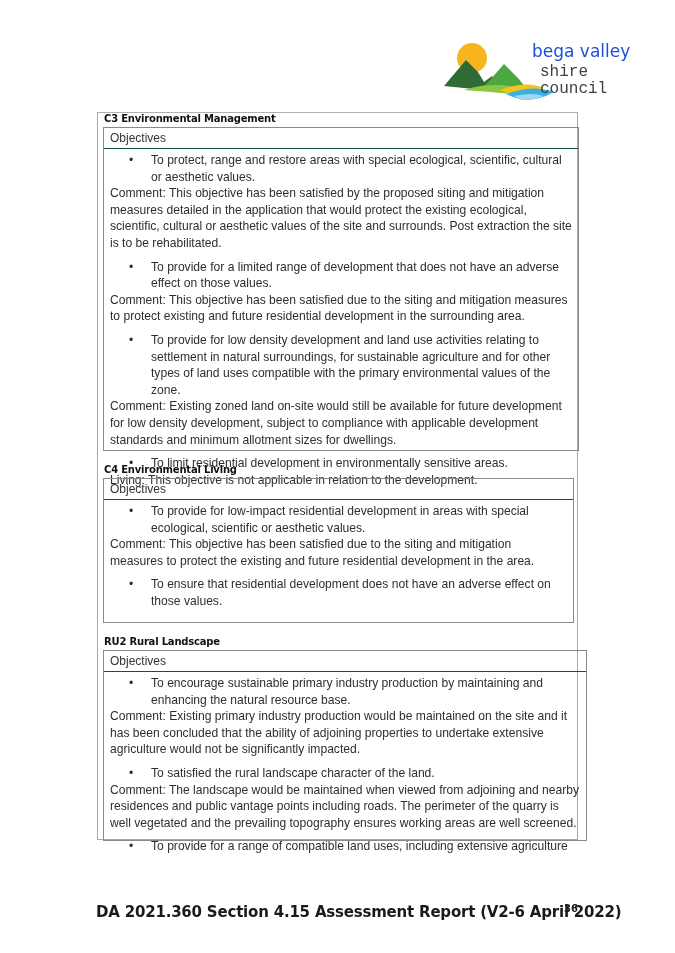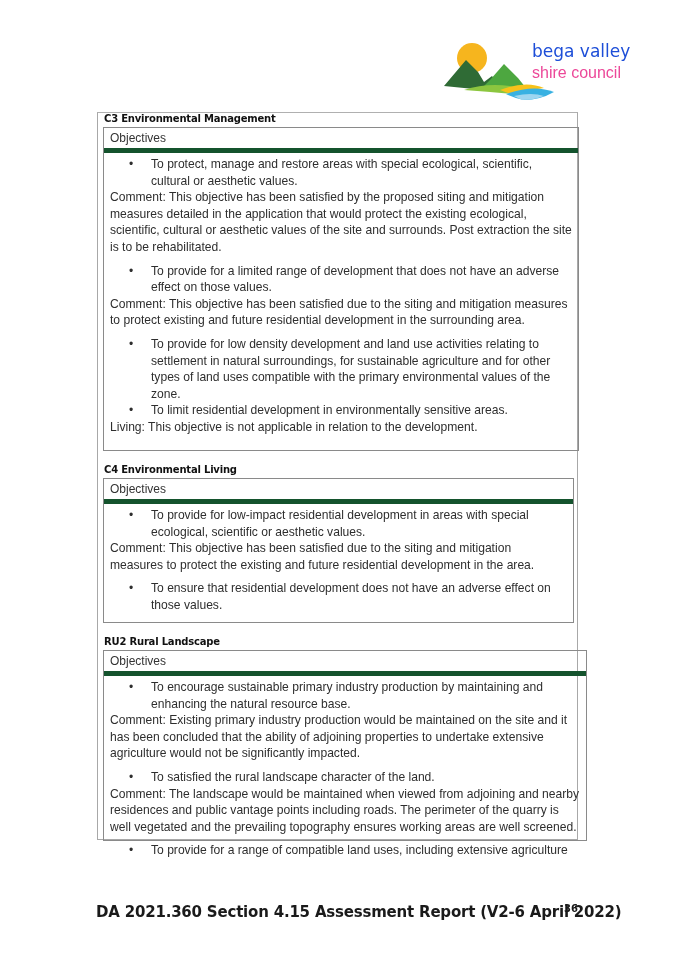--- a/index.html
+++ b/index.html
@@ -3,26 +3,26 @@
 <meta charset="utf-8">
 <style>
   html, body { margin: 0; padding: 0; }
   body {
     width: 675px; height: 953px; background: #ffffff; position: relative;
     font-family: "Liberation Sans", sans-serif; color: #2b2b2b; overflow: hidden;
   }
   .logo { position: absolute; left: 444px; top: 40px; width: 190px; height: 62px; }
   .logo svg { position: absolute; left: 0; top: 0; }
   .logo .l1 { position: absolute; left: 88px; top: 3px; font-size: 17px; color: #1d4ed8; letter-spacing: 0px; line-height: 17px; font-family: "DejaVu Sans", sans-serif; }
-  .logo .l2 { position: absolute; left: 88px; top: 24px; font-size: 16px; color: #ec4899; line-height: 17px; font-family: Liberation Sans, sans-serif; }
+  .logo .l2 { position: absolute; left: 96px; top: 24px; font-size: 16px; color: #404040; line-height: 17px; font-family: Liberation Mono, monospace; }
 
   .frame { position: absolute; left: 97px; top: 112px; width: 481px; height: 728px; border: 1px solid #a8a8a8; border-top: 1px solid #b0b0b0; box-sizing: border-box; }
   .sec-title { position: absolute; left: 104px; font-family: "DejaVu Sans", sans-serif; font-weight: bold; font-size: 10px; color: #111; letter-spacing: -0.2px; }
   .tbl { position: absolute; left: 103px; border: 1px solid #8a8a8a; box-sizing: border-box; background: transparent; }
-  .tbl .hdr { height: 20px; border-bottom: 5px solid #14532d; font-size: 12px; line-height: 20px; padding-left: 6px; color: #333; }
+  .tbl .hdr { height: 20px; border-bottom: 1px solid #14532d; font-size: 12px; line-height: 20px; padding-left: 6px; color: #333; }
   .body-cell { padding: 3px 6px 0 6px; font-size: 12.1px; line-height: 16.6px; color: #2e2e2e; }
   .bullet { position: relative; padding-left: 41px; }
   .bullet .dot { position: absolute; left: 19px; top: 0; }
   .comment { margin-bottom: 7px; }
   .bullet { margin-top: 0; }
   .footer-left { position: absolute; left: 96px; top: 903px; font-family: "DejaVu Sans", sans-serif; font-weight: bold; font-size: 15px; color: #1a1a1a; letter-spacing: -0.2px; }
   .footer-right { position: absolute; left: 564px; top: 903px; font-family: "DejaVu Sans", sans-serif; font-weight: bold; font-size: 10px; color: #1a1a1a; text-align: right; }
 </style>
 </head>
 <body>
@@ -40,25 +40,26 @@
   <span class="l1">bega valley</span>
   <span class="l2">shire council</span>
 </div>
 
 <div class="frame"></div>
 
 <div class="sec-title" style="top:113px;">C3 Environmental Management</div>
 <div class="tbl" style="top:127px; width:476px; height:324px;">
   <div class="hdr">Objectives</div>
   <div class="body-cell" style="padding-top:3px;">
-    <div class="bullet"><span class="dot">•</span><span>To protect, manage and restore areas with special ecological, scientific, cultural or aesthetic values.</span></div>
+    <div class="bullet"><span class="dot">•</span><span>To protect, range and restore areas with special ecological, scientific, cultural or aesthetic values.</span></div>
     <div class="comment">Comment: This objective has been satisfied by the proposed siting and mitigation measures detailed in the application that would protect the existing ecological, scientific, cultural or aesthetic values of the site and surrounds. Post extraction the site is to be rehabilitated.</div>
     <div class="bullet"><span class="dot">•</span><span>To provide for a limited range of development that does not have an adverse effect on those values.</span></div>
     <div class="comment">Comment: This objective has been satisfied due to the siting and mitigation measures to protect existing and future residential development in the surrounding area.</div>
     <div class="bullet"><span class="dot">•</span><span>To provide for low density development and land use activities relating to settlement in natural surroundings, for sustainable agriculture and for other types of land uses compatible with the primary environmental values of the zone.</span></div>
+    <div class="comment">Comment: Existing zoned land on-site would still be available for future development for low density development, subject to compliance with applicable development standards and minimum allotment sizes for dwellings.</div>
     <div class="bullet"><span class="dot">•</span><span>To limit residential development in environmentally sensitive areas.</span></div>
     <div class="comment">Living: This objective is not applicable in relation to the development.</div>
   </div>
 </div>
 
 <div class="sec-title" style="top:464px;">C4 Environmental Living</div>
 <div class="tbl" style="top:478px; width:471px; height:145px;">
   <div class="hdr">Objectives</div>
   <div class="body-cell">
     <div class="bullet"><span class="dot">•</span><span>To provide for low-impact residential development in areas with special ecological, scientific or aesthetic values.</span></div>

